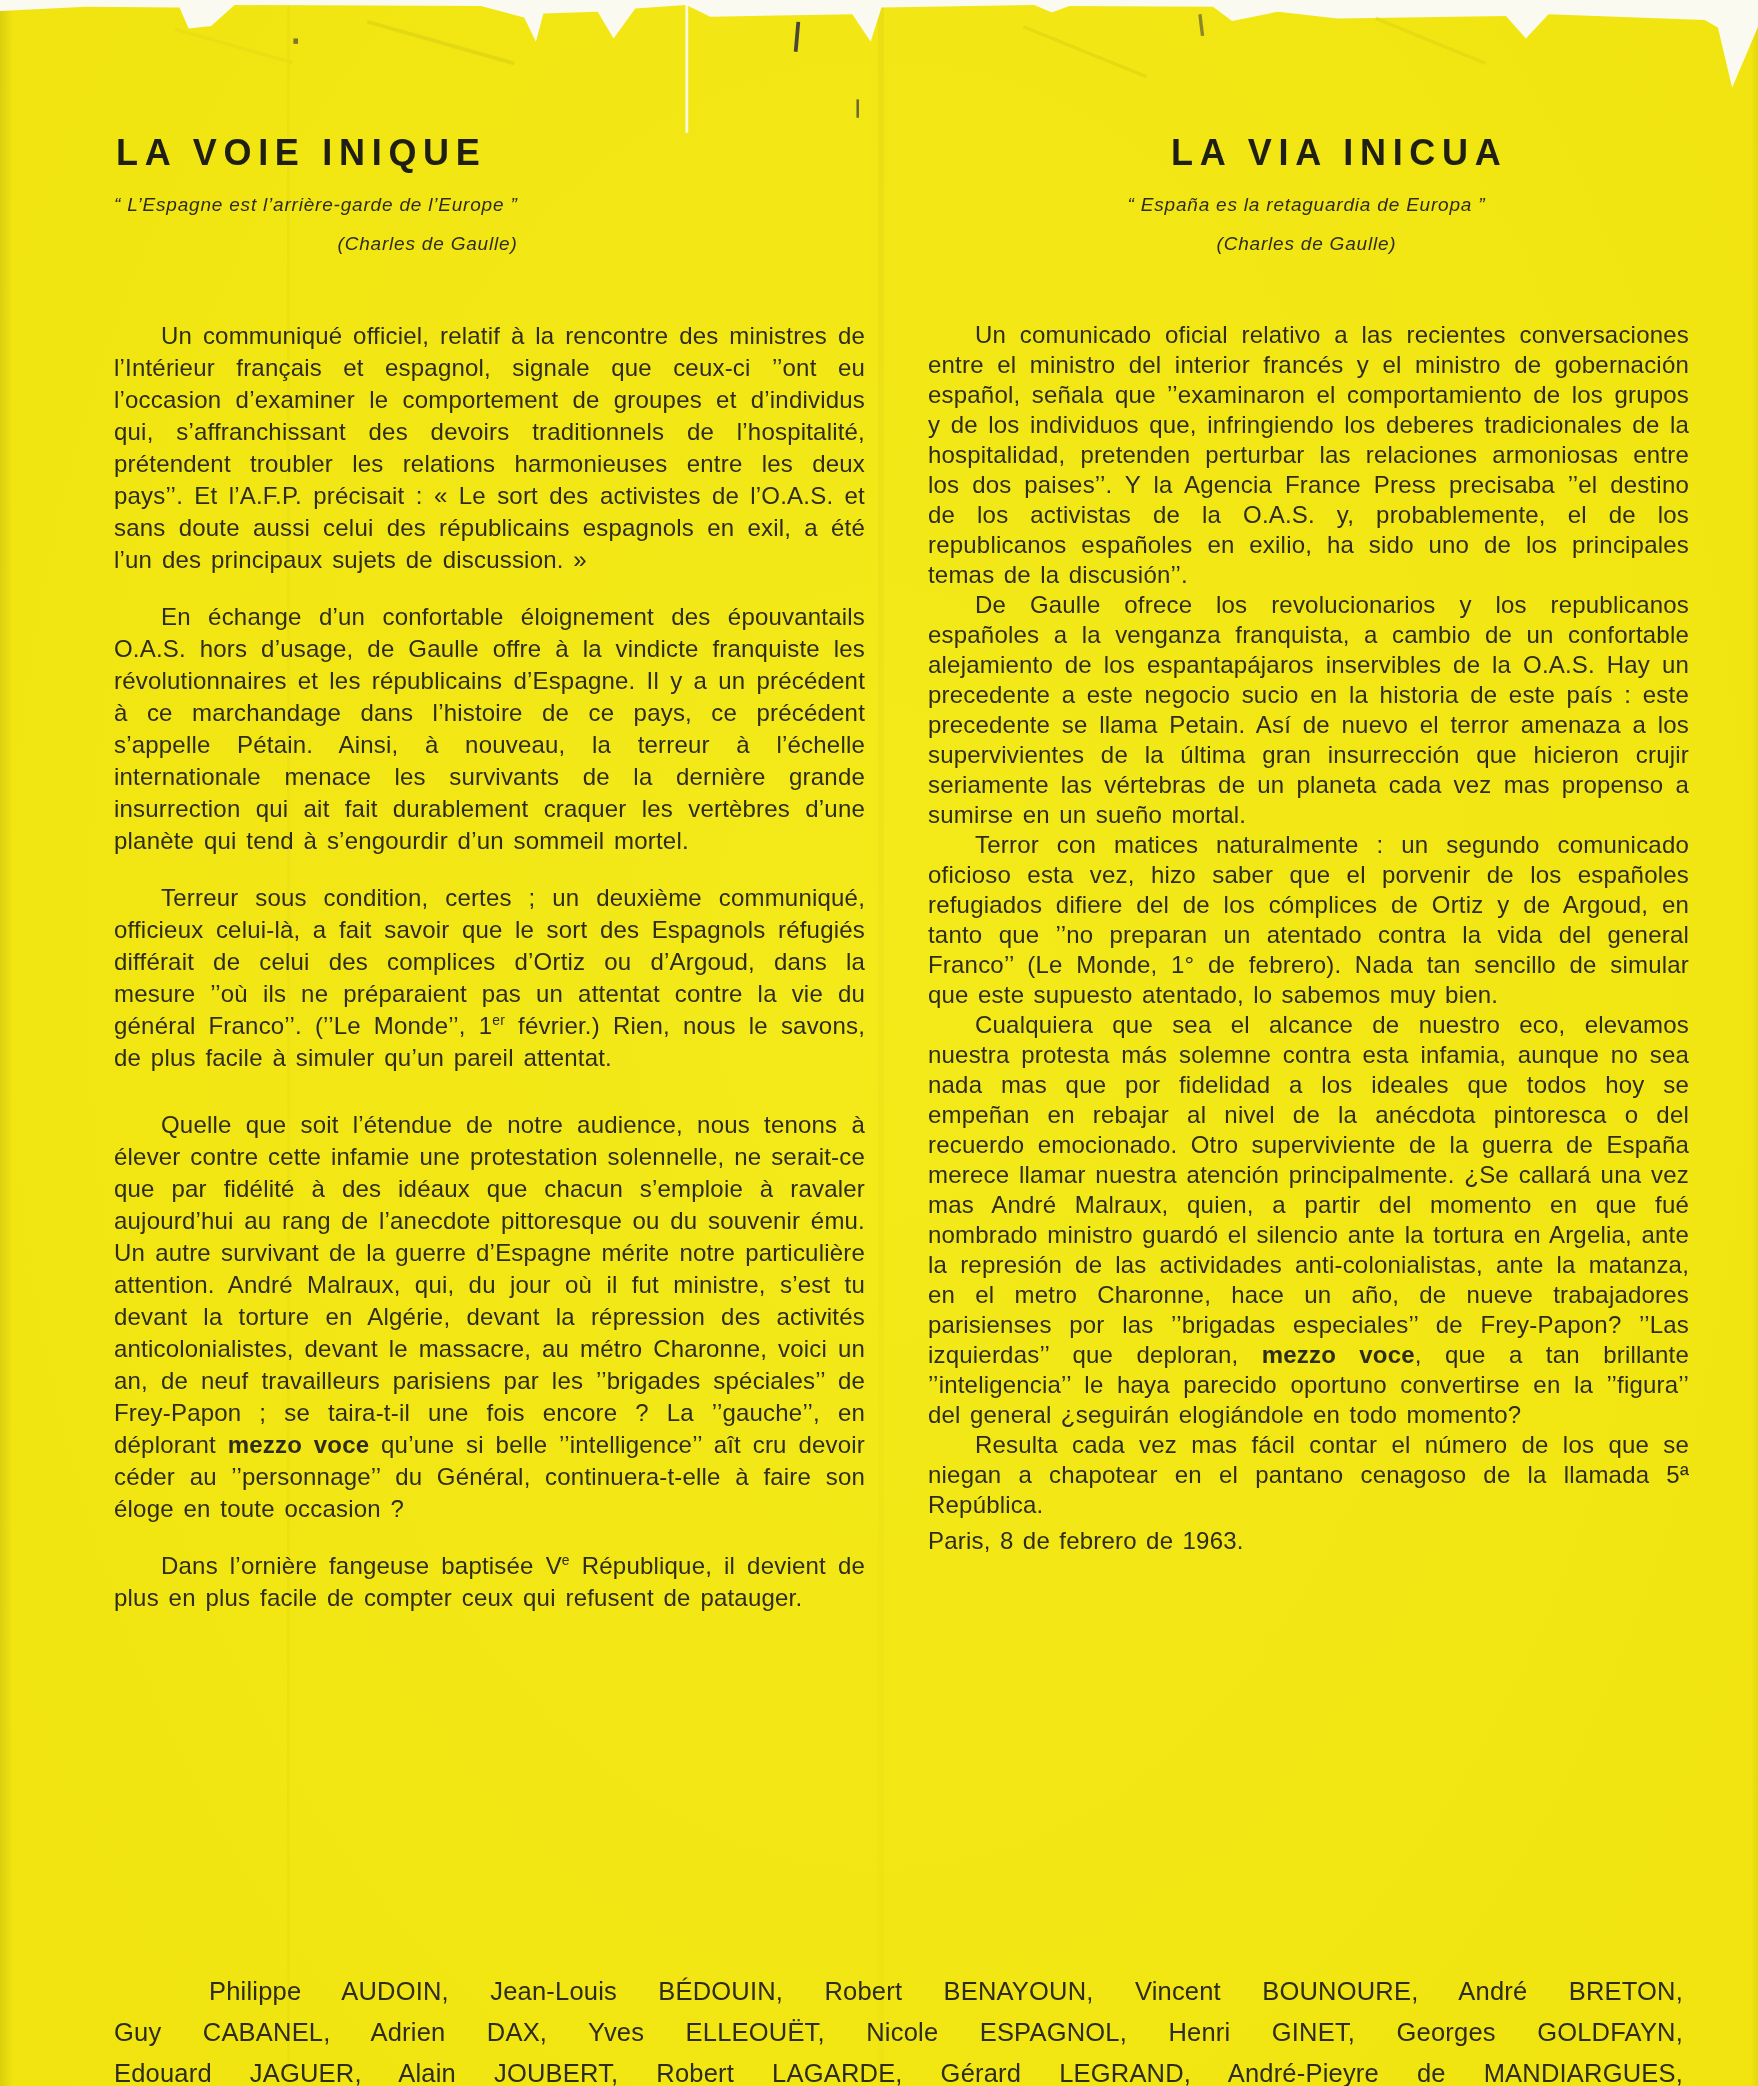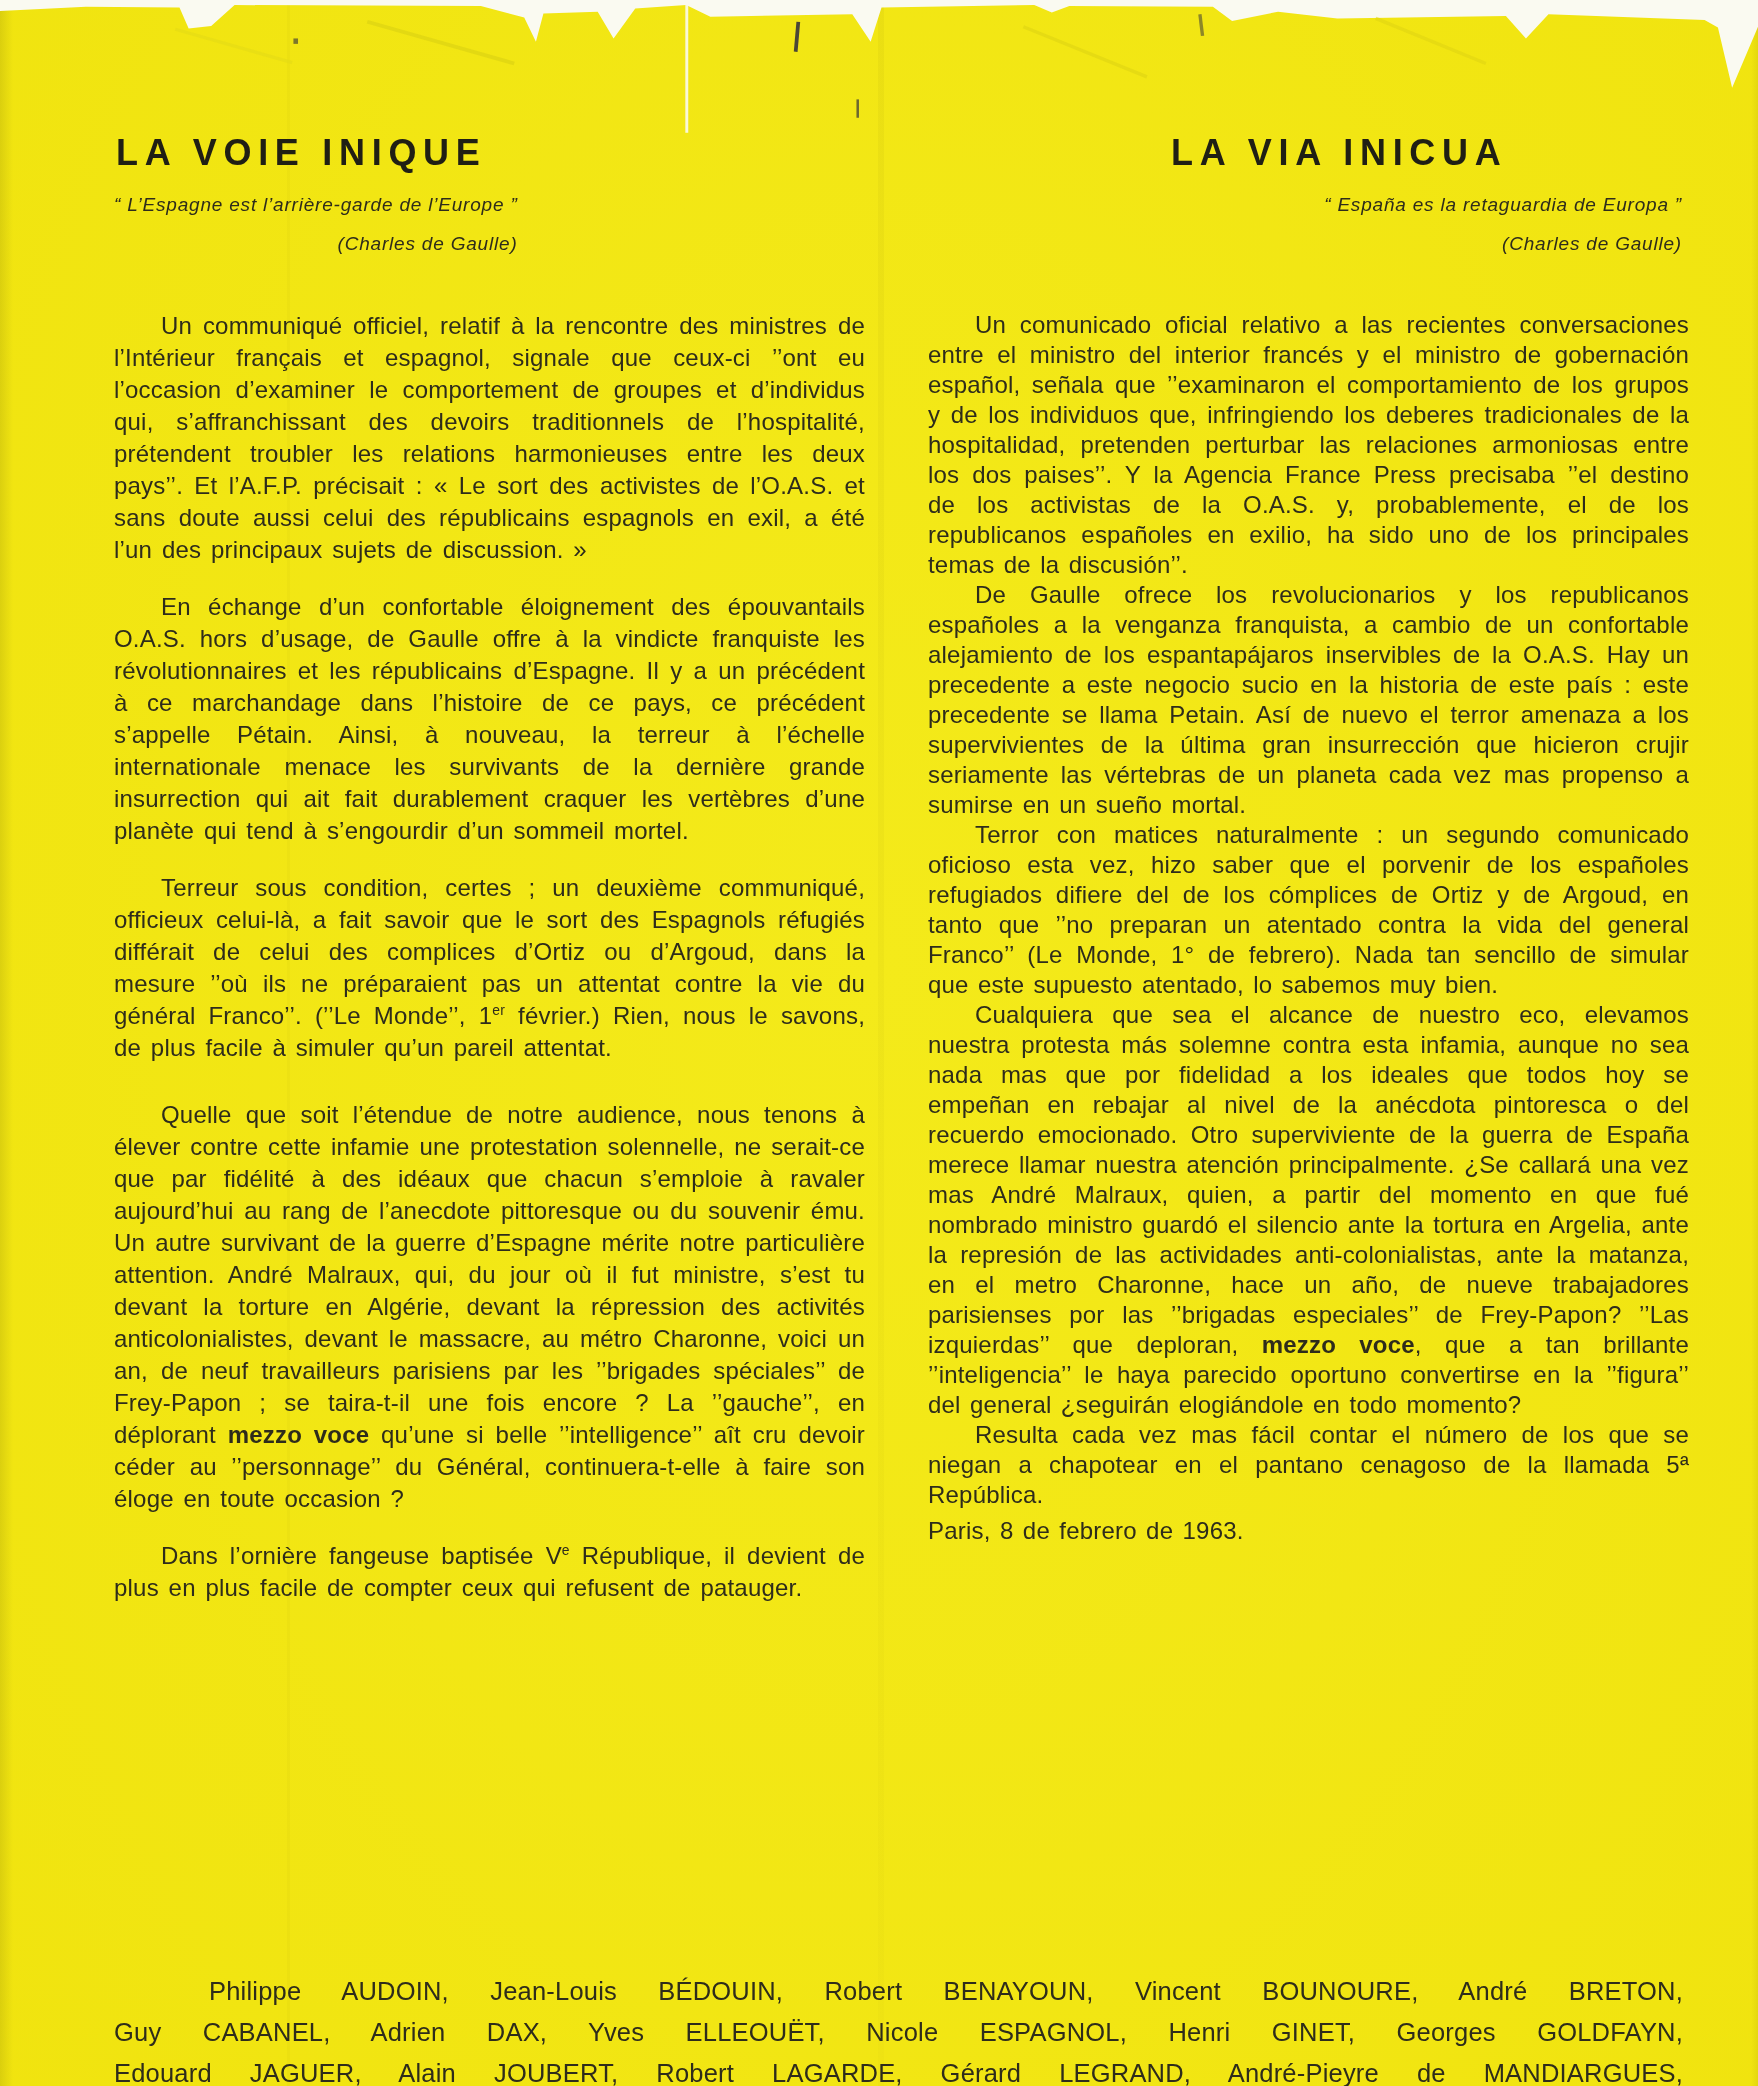--- a/index.html
+++ b/index.html
@@ -20,24 +20,24 @@
   
   .title{position:absolute;top:108px;font-weight:700;font-size:36px;letter-spacing:6.7px;
          color:var(--ink-title,#201f14);white-space:nowrap;}
   .title.fr{left:116px;}
   .title.es{left:1171px;}
 
   
   .epigraph{position:absolute;top:185px;font-size:19px;font-style:italic;letter-spacing:0.8px;
             color:var(--ink,#2e2c1b);line-height:39px;}
   .epigraph.fr{left:114px;text-align:right;}
-  .epigraph.es{left:931px;width:751px;text-align:right;}
+  .epigraph.es{left:931px;width:751px;text-align:center;}
 
   
-  .column{position:absolute;top:310px;text-align:justify;color:var(--ink,#2e2c1b);}
+  .column{position:absolute;top:320px;text-align:justify;color:var(--ink,#2e2c1b);}
   .column.fr{left:114px;width:751px;font-size:24px;line-height:32px;word-spacing:2.9px;letter-spacing:0.2px;}
   .column.es{left:928px;width:761px;font-size:24px;line-height:30px;word-spacing:2.5px;letter-spacing:0.2px;}
   .column p{margin:0;text-indent:47px;}
   .column.fr p{margin-bottom:25px;}
   .column.fr p:nth-last-child(2){margin-top:35px;}
   .column.es p{margin-bottom:0;}
   .column sup{font-size:58%;line-height:0;}
   .column b{font-weight:700;}
   p.dateline-fr{text-indent:47px;margin-top:22px !important;}
   p.dateline-es{padding-right:46px;text-indent:0 !important;margin-top:5.8px !important;}

